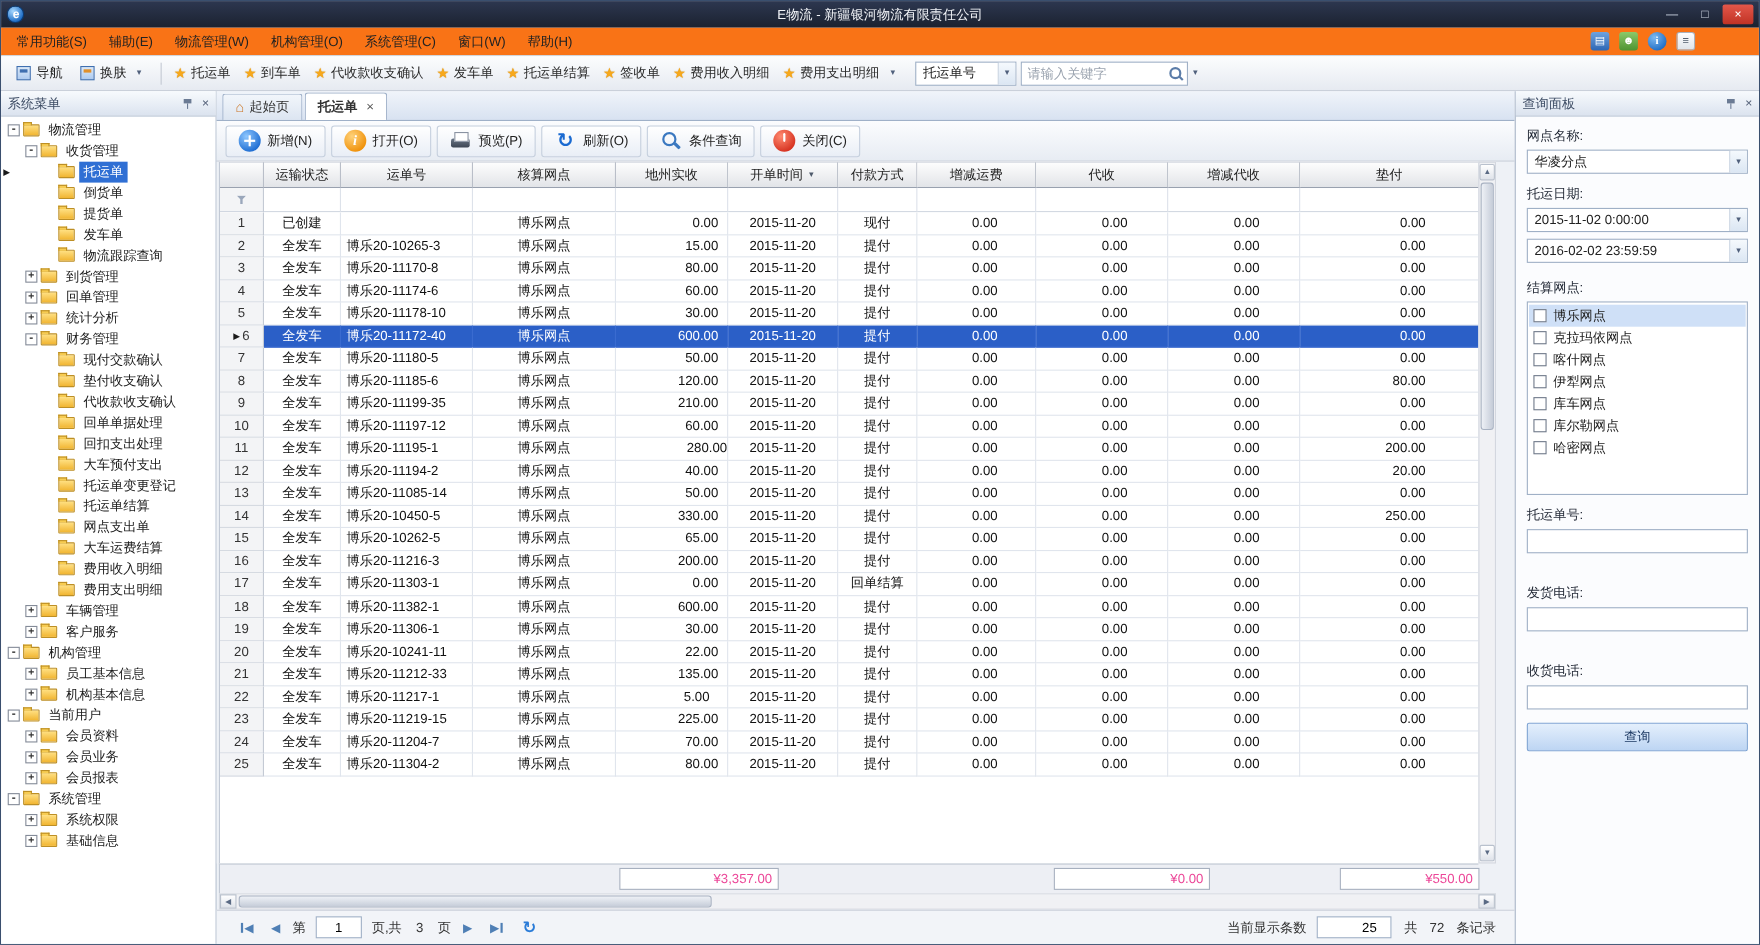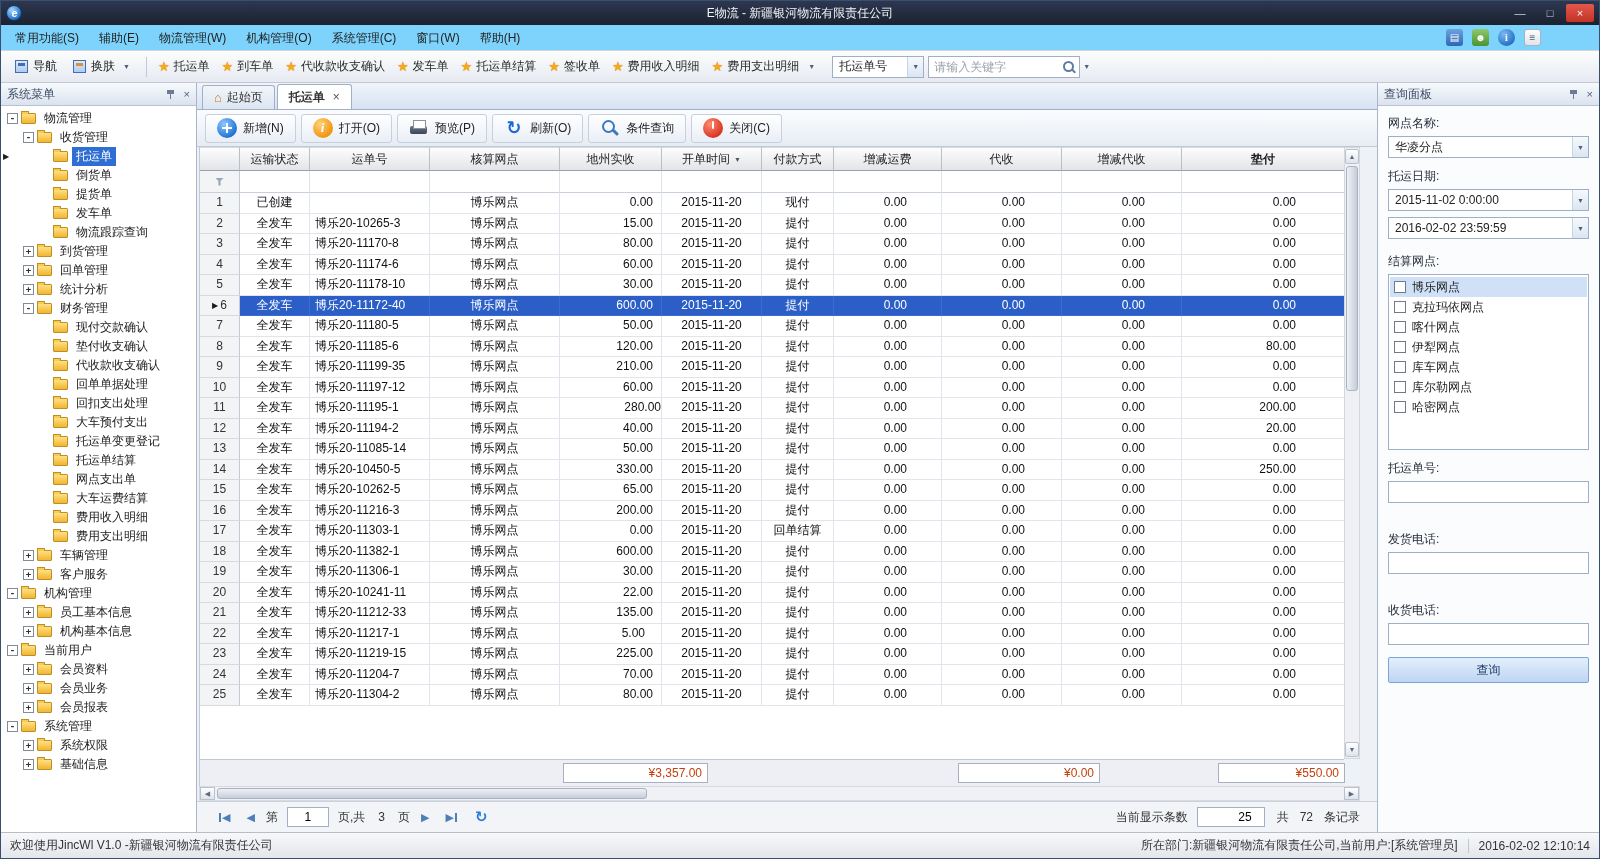--- a/index.html
+++ b/index.html
@@ -10,21 +10,21 @@
   
   .titlebar { height:24px; flex:none; background:linear-gradient(#2d3750,#1b2230); display:flex; align-items:center; padding:0 5px; position:relative; }
   .app-logo { width:16px; height:16px; border-radius:50%; background:radial-gradient(circle at 35% 30%,#a6d8ff,#1565c0 78%); border:1px solid #0d3a70; position:relative; flex:none; }
   .app-logo::after { content:"e"; position:absolute; left:4.5px; top:0.5px; color:#fff; font-size:11px; font-weight:bold; }
   .title-text { position:absolute; left:0; right:0; text-align:center; color:#f2f4f8; font-size:12px; }
   .win-controls { margin-left:auto; display:flex; gap:2px; z-index:2; }
   .wc { width:28px; height:18px; display:flex; align-items:center; justify-content:center; color:#cdd5e2; font-size:11px; border-radius:2px; }
   .wc.close { background:linear-gradient(#e4574a,#c03325); color:#fff; }
 
   
-  .menubar { height:26px; flex:none; background:#7dd3fc; border-bottom:1px solid #d2d5da; display:flex; align-items:center; padding:0 4px; }
+  .menubar { height:26px; flex:none; background:#f97316; border-bottom:1px solid #d2d5da; display:flex; align-items:center; padding:0 4px; }
   .menu-items { display:flex; }
   .menu-item { padding:0 10px; height:22px; line-height:22px; color:#222; }
   .menu-icons { margin-left:auto; display:flex; gap:9px; align-items:center; padding-right:54px; }
   .micon { width:17px; height:17px; border-radius:3px; display:flex; align-items:center; justify-content:center; font-size:10px; color:#fff; }
   .mi-0 { background:linear-gradient(#6ea3e0,#2d66b4); }
   .mi-1 { background:linear-gradient(#8cc96a,#4d9330); }
   .mi-2 { background:radial-gradient(circle at 35% 30%,#7db9f0,#1d6cc4 78%); border-radius:50%; font-weight:bold; font-family:"Liberation Serif",serif; }
   .mi-3 { background:linear-gradient(#fdfdfd,#dfe4ea); border:1px solid #a9b2bf; color:#53606f; font-weight:bold; }
 
   
@@ -110,21 +110,21 @@
   .align-left { text-align:left; } .align-center { text-align:center; } .align-right { text-align:right; }
   .g-row.row-selected .g-cell:not(.rn) { background:#2b5fc7; color:#fff; border-color:#3a6bd0; }
   .row-marker { font-size:8px; color:#1a1a1a; }
   .vscrollbar { width:16px; flex:none; background:#f0f1f4; border:1px solid #d3d7df; display:flex; flex-direction:column; align-items:center; }
   .vs-btn { width:14px; height:15px; flex:none; display:flex; align-items:center; justify-content:center; font-size:7px; color:#5a6a84; background:linear-gradient(#fff,#dfe3ea); border:1px solid #b9c1cd; border-radius:2px; margin-top:1px; }
   .vs-btn.bottom { margin-top:auto; margin-bottom:1px; }
   .vs-thumb { width:12px; height:225px; flex:none; background:linear-gradient(90deg,#eef1f6,#c6cdd9); border:1px solid #a8b2c2; border-radius:3px; margin-top:2px; }
 
   
   .summary-row { height:27px; flex:none; margin-left:2px; width:1145px; background:#edeff4; border-top:1px solid #c0c7d2; border-left:1px solid #c2c9d5; position:relative; }
-  .sum-box { position:absolute; top:3px; height:20px; background:#fff; border:1px solid #a7b0bf; display:flex; align-items:center; justify-content:flex-end; padding:0 5px; color:#c2410c; }
+  .sum-box { position:absolute; top:3px; height:20px; background:#fff; border:1px solid #a7b0bf; display:flex; align-items:center; justify-content:flex-end; padding:0 5px; color:#ec4899; }
   .sum-1 { left:363px; width:145px; } .sum-2 { left:758px; width:142px; } .sum-3 { left:1018px; width:127px; }
   .hscroll { height:15px; flex:none; margin-left:2px; width:1161px; background:#f0f1f4; border:1px solid #d6dae1; display:flex; align-items:center; }
   .hs-btn { width:15px; height:13px; flex:none; display:flex; align-items:center; justify-content:center; font-size:7px; color:#5a6a84; background:linear-gradient(#fff,#dfe3ea); border:1px solid #b9c1cd; }
   .hs-btn.right { margin-left:auto; }
   .hs-thumb { width:430px; height:11px; flex:none; background:linear-gradient(#eef1f6,#c6cdd9); border:1px solid #a8b2c2; border-radius:3px; margin:0 2px; }
   .pagination { height:31px; flex:none; background:#f2f4f8; border-top:1px solid #ccd2db; display:flex; align-items:center; padding:0 14px; color:#333; }
   .pg-btn { color:#4f7fb5; font-size:11px; margin:0 8px; display:flex; align-items:center; gap:1px; }
   .pg-bar { width:2px; height:9px; background:#4f7fb5; }
   .page-input { width:42px; height:20px; border:1px solid #9fb0c6; text-align:center; margin:0 6px; font:12px "Liberation Sans","DejaVu Sans",sans-serif; }
   .pg-refresh { color:#2b7cd8; font-size:15px; font-weight:bold; margin-left:10px; }
@@ -496,21 +496,21 @@
               </div>
               <div class="gh-cell" style="width: 108px;">
                 <span>增减运费</span>
               </div>
               <div class="gh-cell" style="width: 120px;">
                 <span>代收</span>
               </div>
               <div class="gh-cell" style="width: 120px;">
                 <span>增减代收</span>
               </div>
-              <div class="gh-cell" style="width: 163px; font-weight: bold;">
+              <div class="gh-cell" style="width: 163px;">
                 <span>垫付</span>
               </div>
             </div>
           <div class="filter-row">
               <div class="f-cell rn">
                 <span class="funnel-icon"></span>
               </div>
               <div class="f-cell" style="width: 70px;"></div>
               <div class="f-cell" style="width: 120px;"></div>
               <div class="f-cell" style="width: 130px;"></div>
@@ -999,21 +999,13 @@
         <input class="q-input" style="">
         <div class="q-label spaced">发货电话:</div>
         <input class="q-input" style="">
         <div class="q-label spaced">收货电话:</div>
         <input class="q-input" style="">
         <div class="q-btn">查询</div>
       </div>
     </div>
   </div>
 
-  <div class="statusbar">
-    <span>欢迎使用JincWl V1.0 -新疆银河物流有限责任公司</span>
-    <div class="sb-right">
-      <span>所在部门:新疆银河物流有限责任公司,当前用户:[系统管理员]</span>
-      <span class="sb-sep"></span>
-      <span>2016-02-02 12:10:14</span>
-    </div>
-  </div>
 </div>
 
 </body></html>

